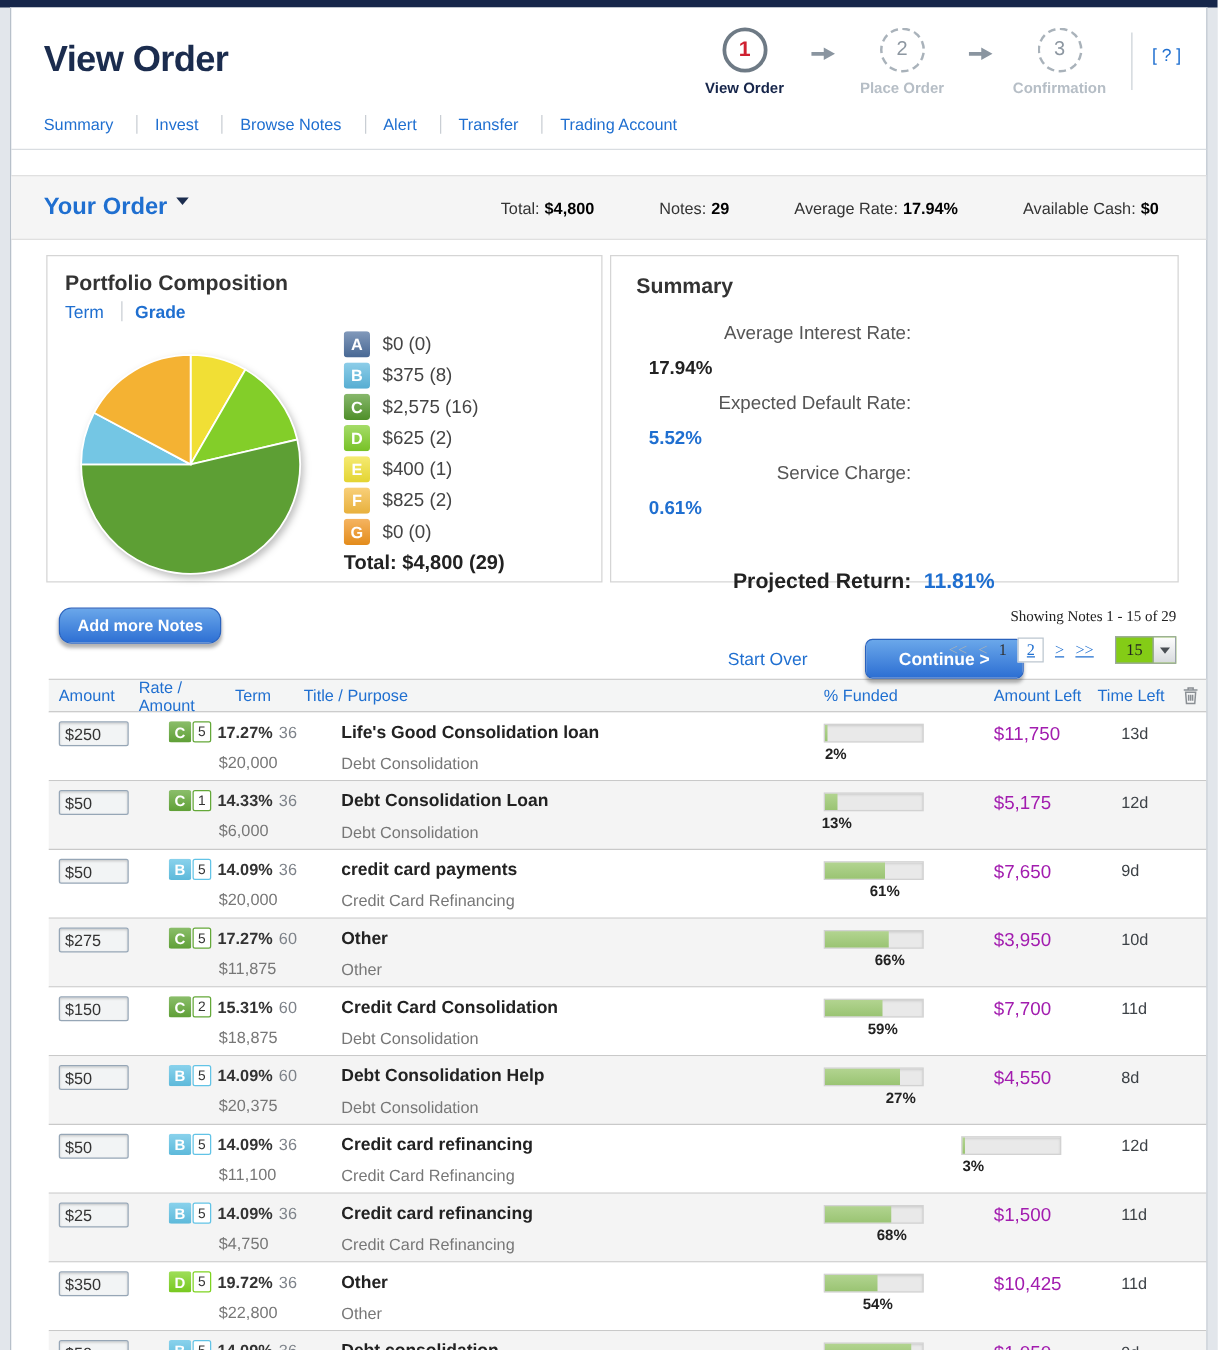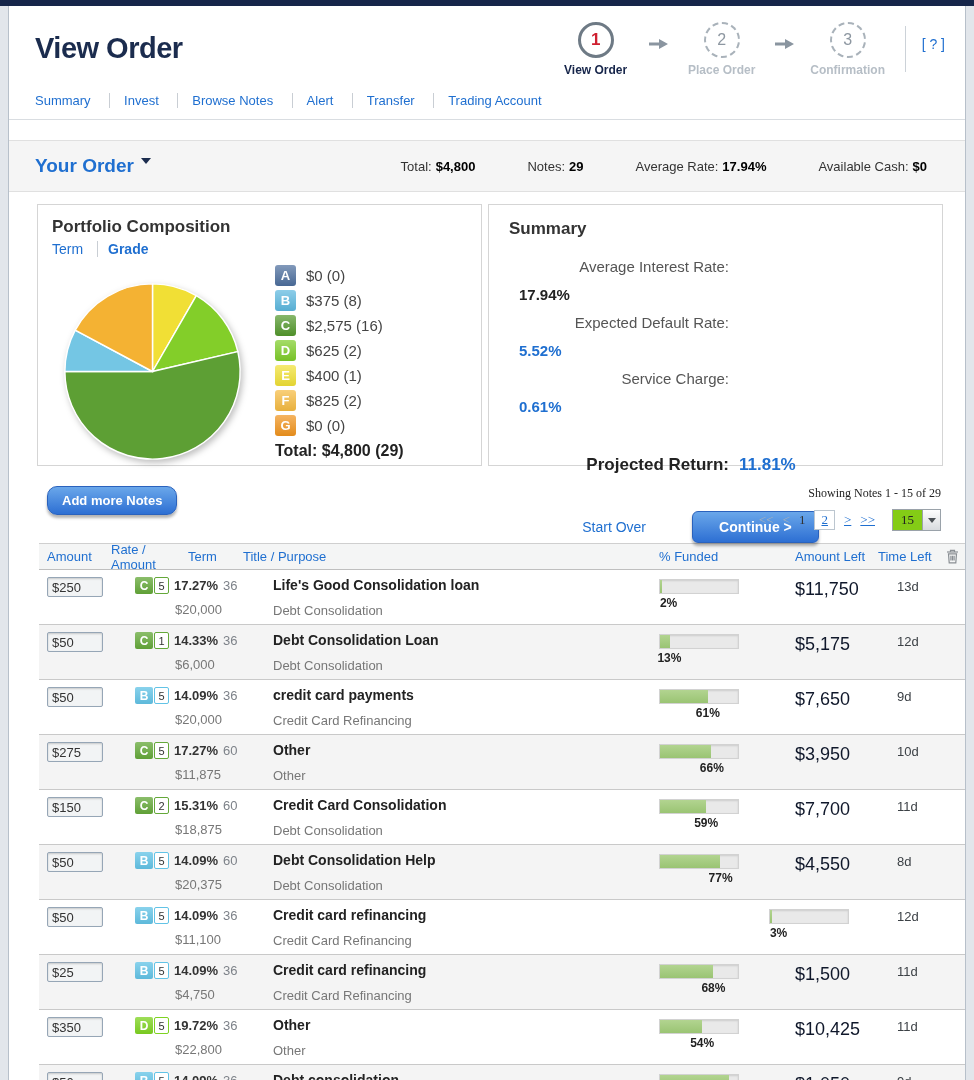--- a/index.html
+++ b/index.html
@@ -135,21 +135,21 @@
   .c-title { flex:1; padding:7px 0 0 8px; }
   .note-title { font-size:14px; font-weight:bold; color:#222; }
   .note-purpose { font-size:13px; color:#777; margin-top:10px; }
   .c-funded { width:150px; padding-top:9px; }
   .bar-wrap { position:relative; margin-left:50px; width:80px; }
   .bar { width:80px; height:15px; background:#e9e9e9; border:1px solid #d2d2d2;
          box-shadow:inset 0 1px 2px rgba(0,0,0,0.12); }
   .bar-fill { height:100%; background:linear-gradient(#b2d490,#9ac473); }
   .bar-label { position:absolute; top:17px; transform:translateX(-50%); font-size:12px;
                font-weight:bold; color:#222; white-space:nowrap; }
-  .c-left { width:110px; padding:9px 0 0 36px; font-size:18px; color:#0f172a; }
+  .c-left { width:110px; padding:9px 0 0 36px; font-size:15px; color:#a21caf; }
   .c-time { width:70px; padding:9px 0 0 28px; font-size:13px; color:#3c4146; }
   .c-trash { width:26px; }
 </style>
 </head>
 <body>
 
 <div class="top-strip"></div>
 
 <div class="card">
 
@@ -558,21 +558,21 @@
         </div>
         <div class="c-title">
           <div class="note-title">Debt Consolidation Help</div>
           <div class="note-purpose">Debt Consolidation</div>
         </div>
         <div class="c-funded">
           <div class="bar-wrap">
             <div class="bar">
               <div class="bar-fill" style="width: 77%;"></div>
             </div>
-            <div class="bar-label" style="left: 77%;">77%</div>
+            <div class="bar-label" style="left: 77%;">27%</div>
           </div>
         </div>
         <div class="c-left">$4,550</div>
         <div class="c-time">8d</div>
         <div class="c-trash"></div>
       </div>
 
       <div class="trow">
         <div class="c-amount"><input value="$50" style=""></div>
         <div class="c-rate">

